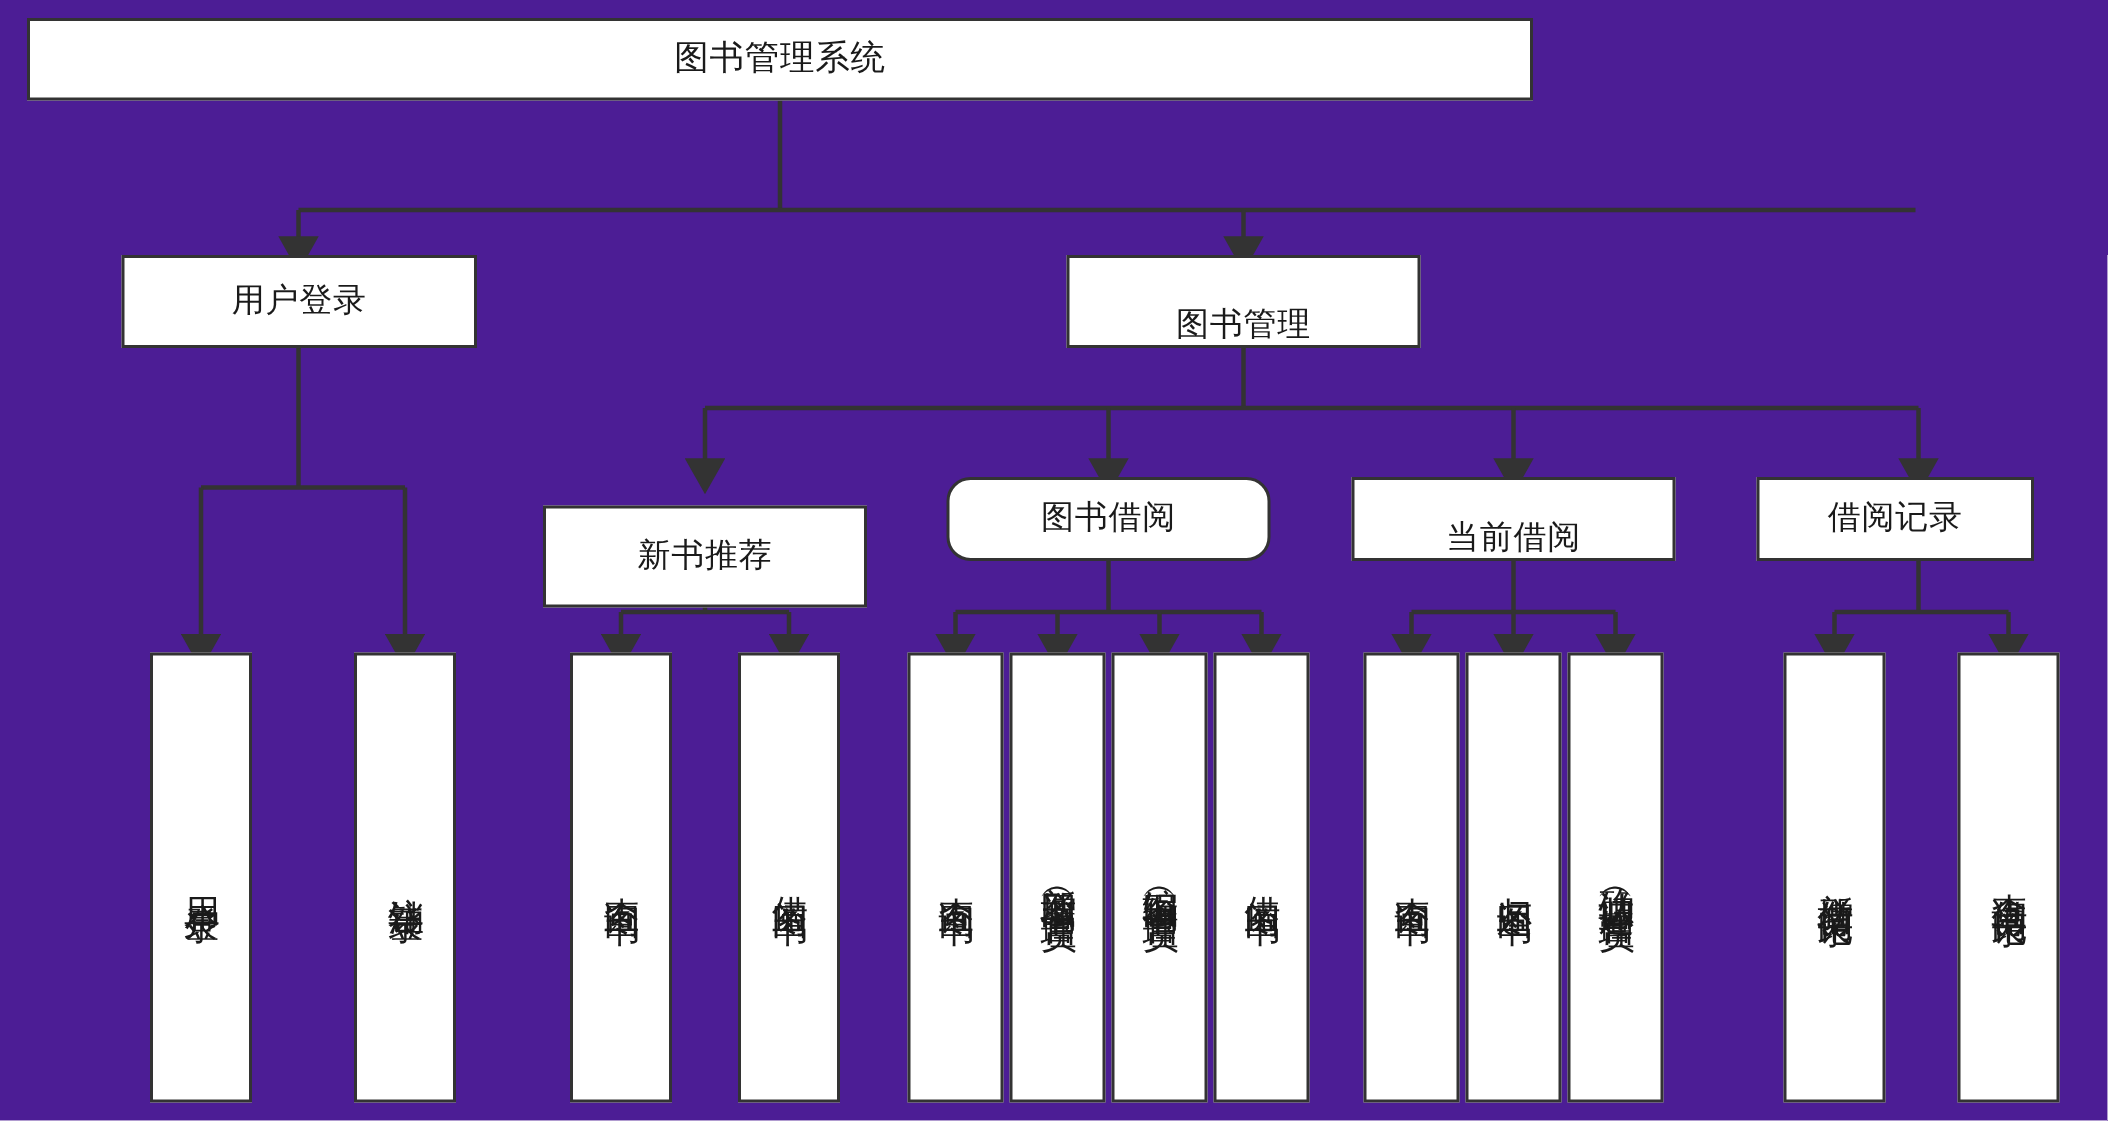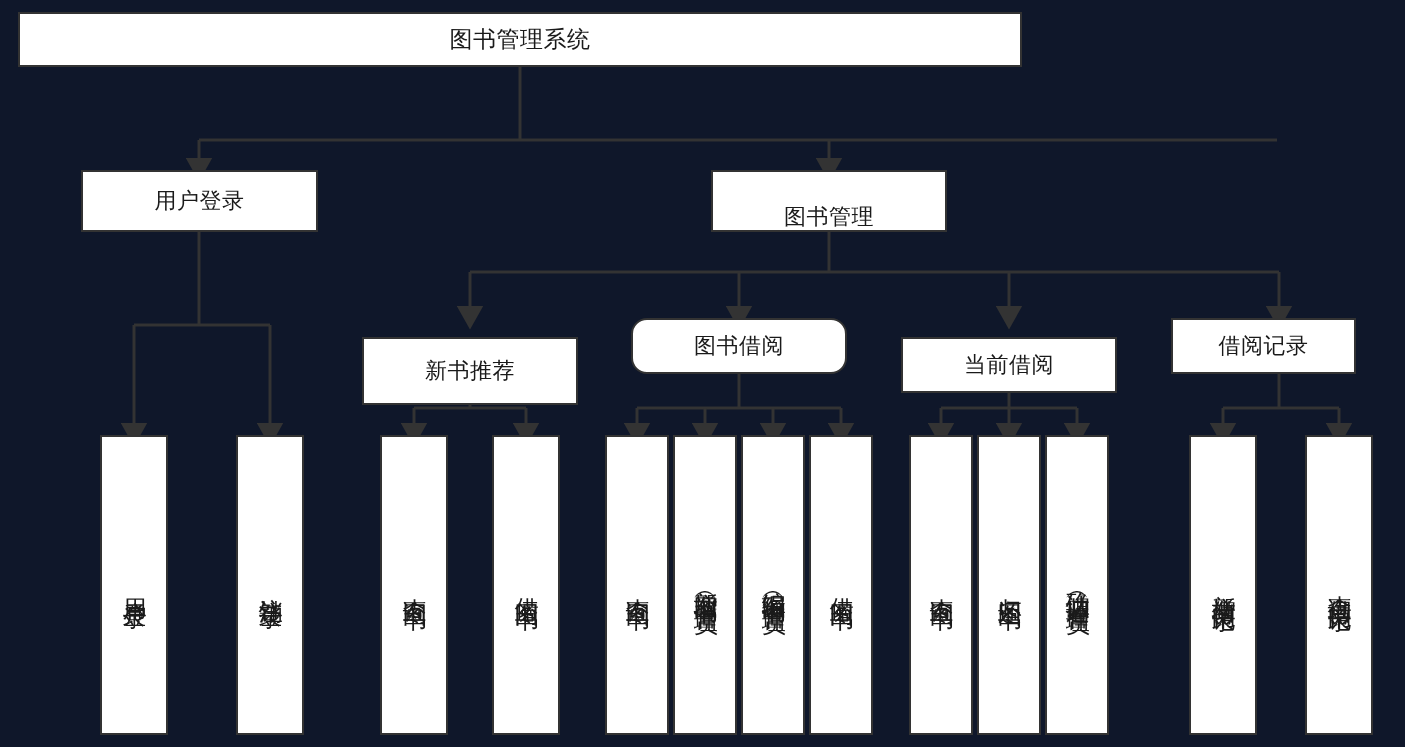--- a/index.html
+++ b/index.html
@@ -7,21 +7,21 @@
     padding: 0;
     background: #ffffff;
   }
   body {
     font-family: "DejaVu Sans", "Liberation Sans", sans-serif;
   }
   #canvas {
     position: relative;
     width: 1405px;
     height: 747px;
-    background: #0f172a;
+    background: #4c1d95;
     overflow: hidden;
   }
   svg#wires {
     position: absolute;
     left: 0;
     top: 0;
     width: 1405px;
     height: 747px;
     pointer-events: none;
   }
@@ -141,21 +141,21 @@
   <div class="node h" style="left:711px; top:170px; width:236px; height:62px;align-items:flex-end;">
     <span class="lbl">图书管理</span>
   </div>
 
   <div class="node h" style="left:362px; top:318px; width:216px; height:68px;margin-top:19px;">
     <span class="lbl">新书推荐</span>
   </div>
   <div class="node h" style="left:631px; top:318px; width:216px; height:56px;border-radius:16px;">
     <span class="lbl">图书借阅</span>
   </div>
-  <div class="node h" style="left:901px; top:337px; width:216px; height:56px;">
+  <div class="node h" style="left:901px; top:318px; width:216px; height:56px;align-items:flex-end;">
     <span class="lbl">当前借阅</span>
   </div>
   <div class="node h" style="left:1171px; top:318px; width:185px; height:56px;">
     <span class="lbl">借阅记录</span>
   </div>
 
   <div class="node v" style="left:100px; top:435px; width:68px; height:300px;">
     <span class="lbl">用户登录</span>
   </div>
   <div class="node v" style="left:236px; top:435px; width:68px; height:300px;">

